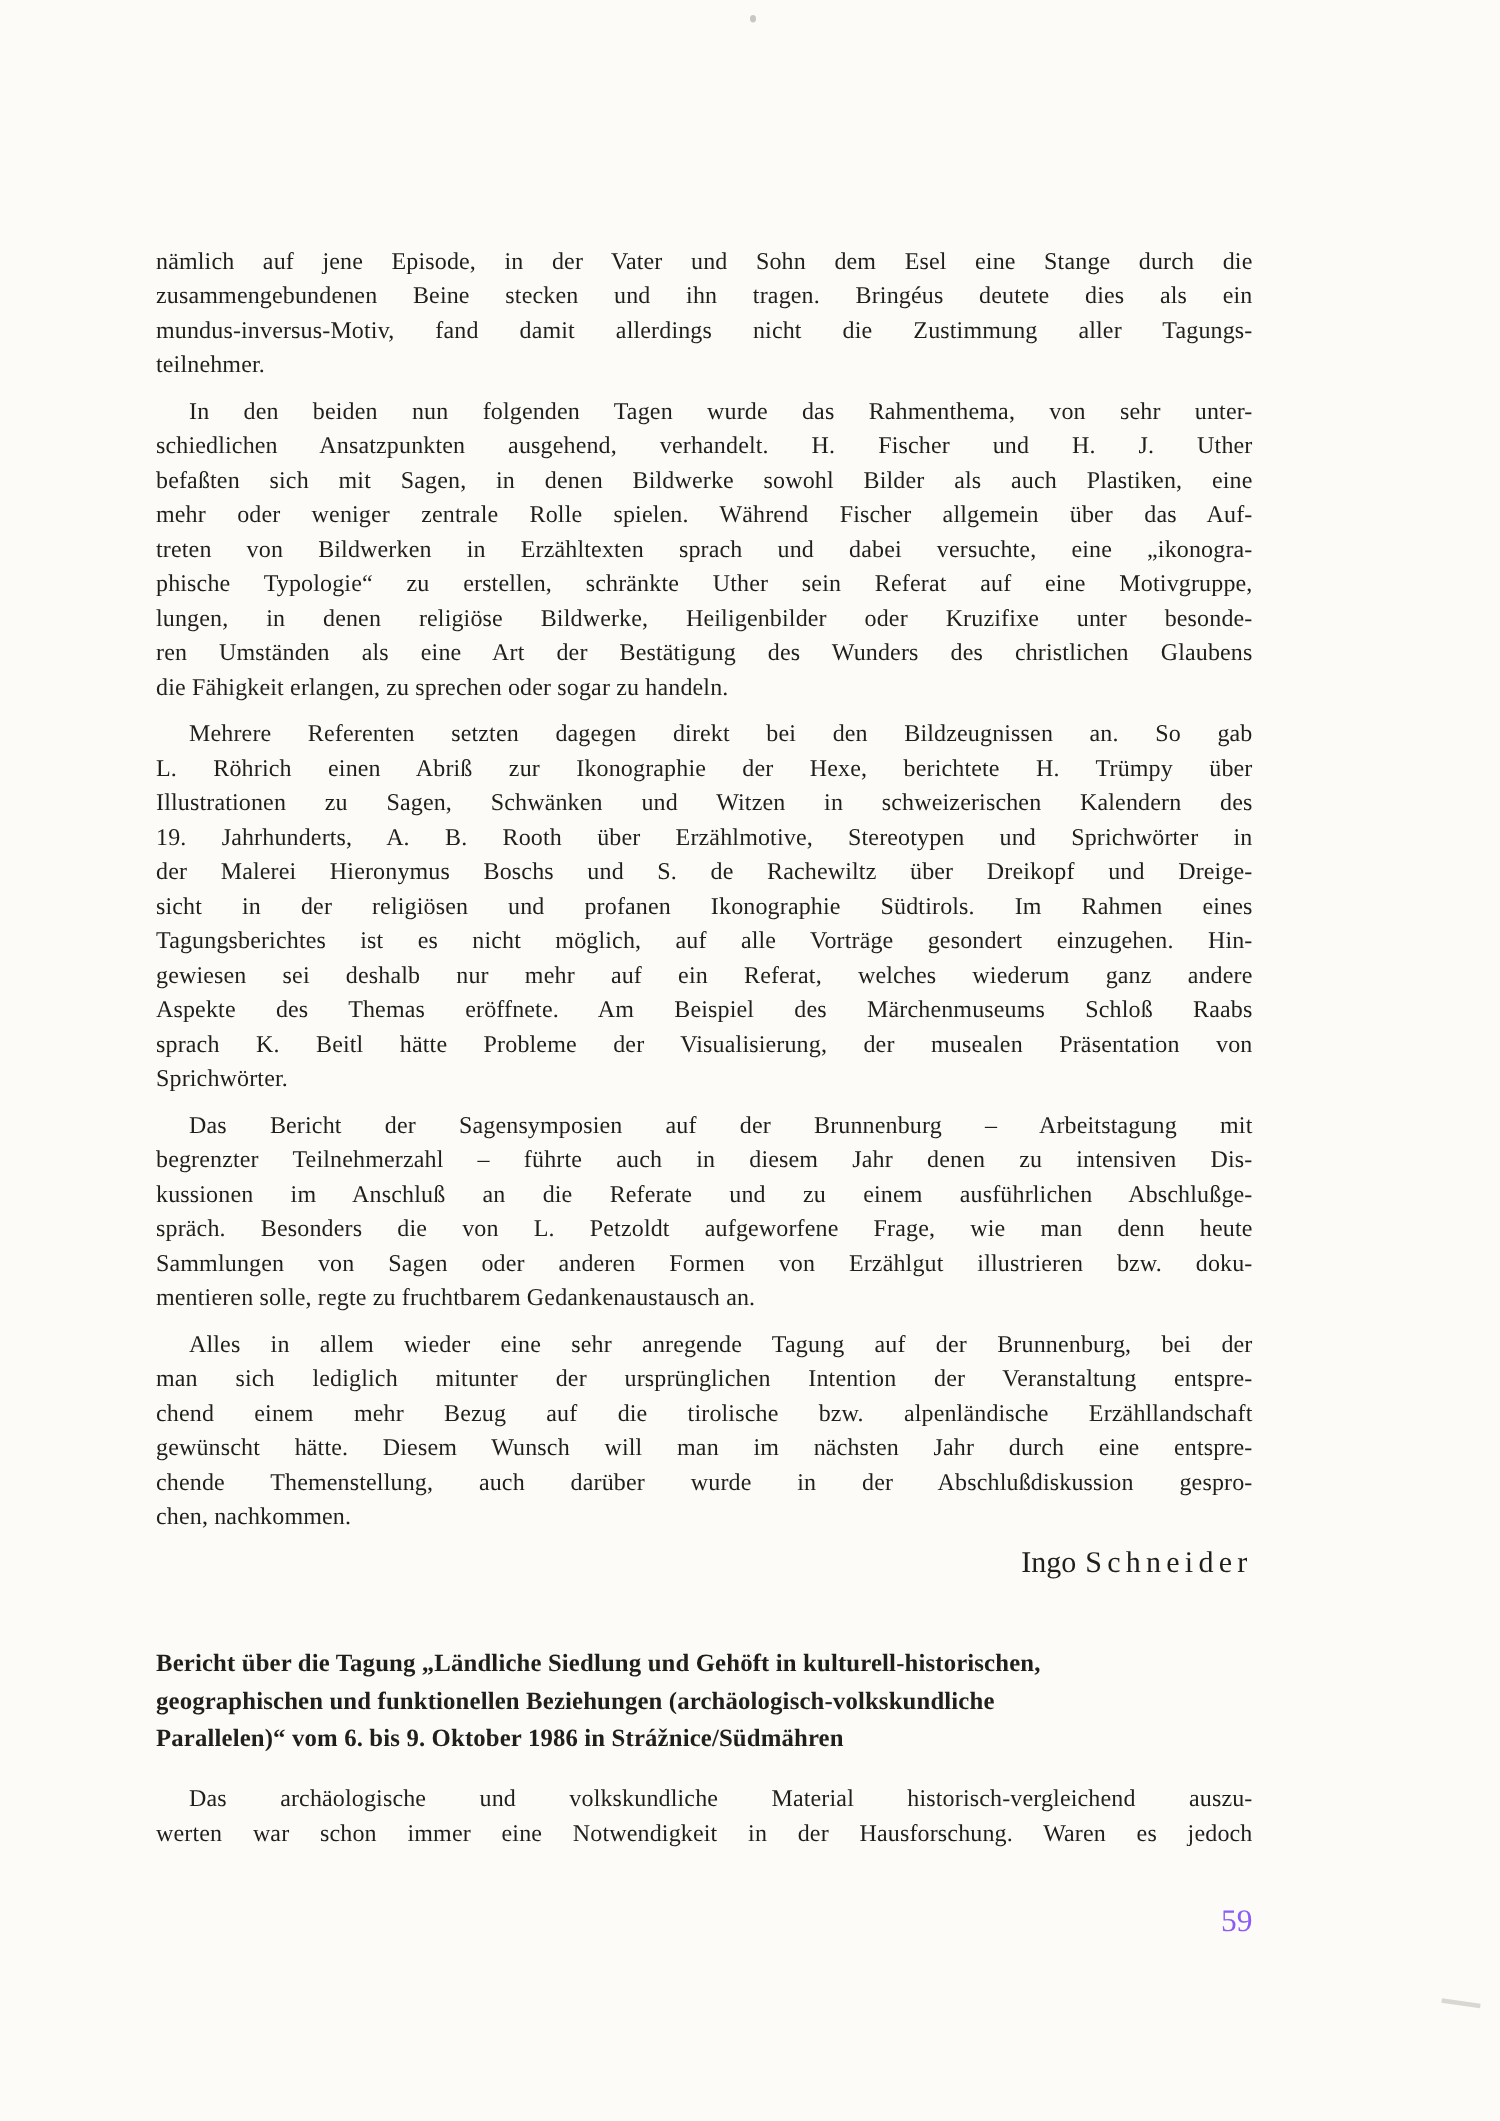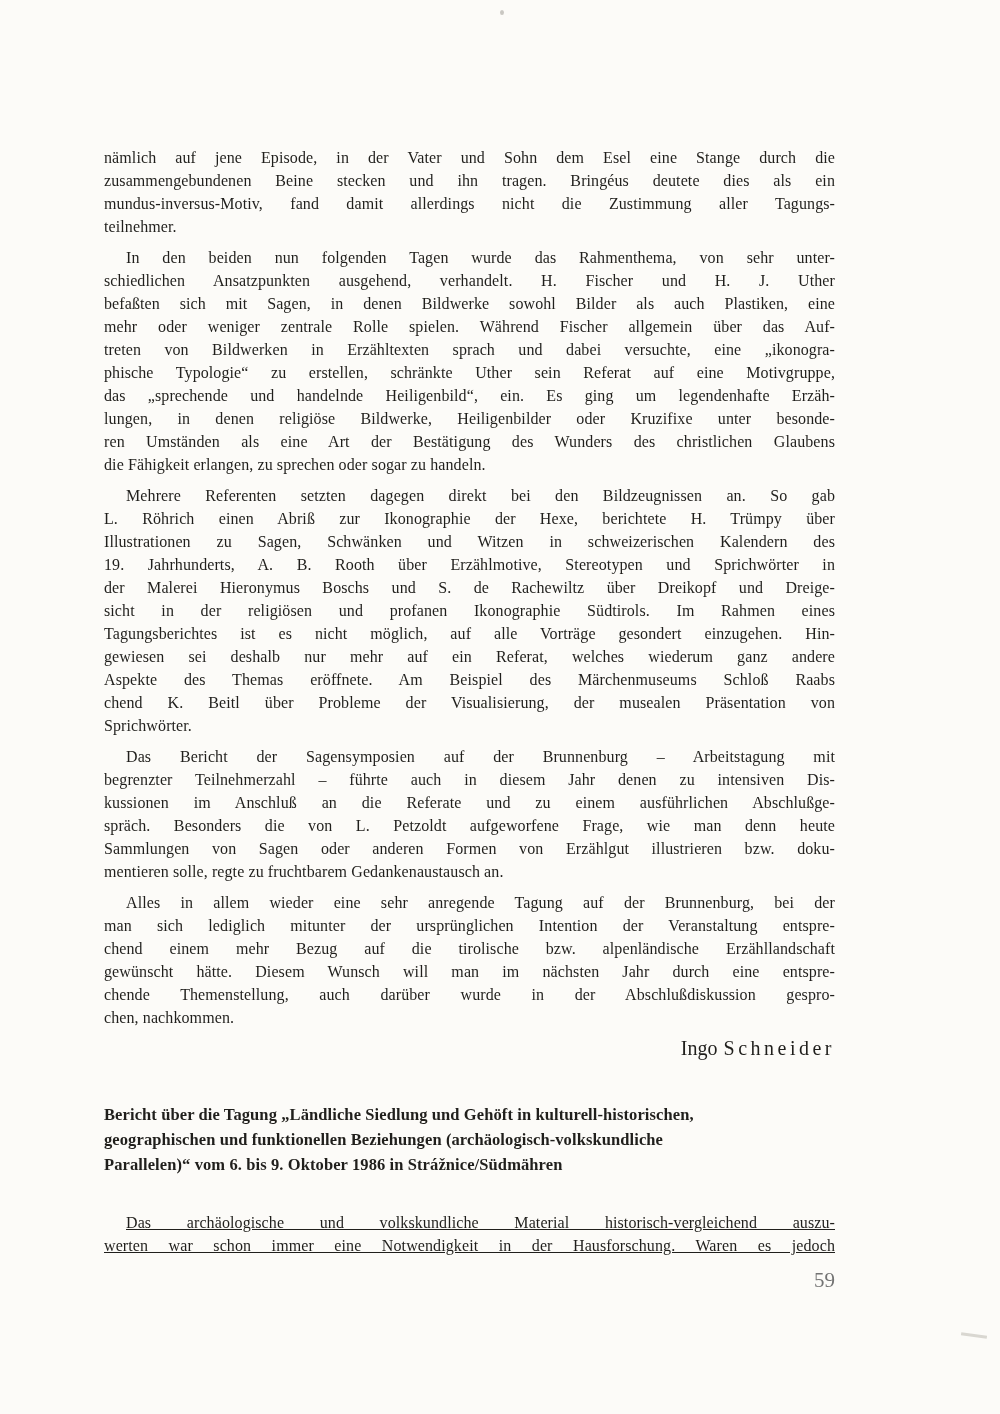--- a/index.html
+++ b/index.html
@@ -6,21 +6,21 @@
   body {
     width: 1000px;
     height: 1414px;
     position: relative;
     overflow: hidden;
     background: #fcfbf8;
     color: #201f1c;
     font-family: "Liberation Serif", serif;
   }
   .page { position: absolute; inset: 0; }
-  .text-block { position: absolute; left: 104px; top: 146px; width: 731px; }
+  .text-block { position: absolute; left: 104px; top: 163px; width: 731px; }
 
   .para {
     font-size: 16px;
     line-height: 23px;
     margin-bottom: 8px;
     letter-spacing: 0.1px;
   }
   .line { text-align: justify; text-align-last: justify; }
   .line.last { text-align-last: left; }
   .line.indent { text-indent: 22px; }
@@ -34,30 +34,30 @@
   .sig-family { letter-spacing: 3.5px; margin-left: 6px; }
 
   .section-heading {
     margin: 42px 0 0 0;
     font-size: 16.5px;
     font-weight: bold;
     line-height: 25px;
     text-align: left;
     letter-spacing: 0.1px;
   }
-  .lead-para-wrap { margin-top: 34px; text-decoration: underline; }
+  .lead-para-wrap { margin-top: 17px; }
 
   .page-number {
     position: absolute;
     left: 104px;
     width: 731px;
     top: 1268px;
     text-align: right;
     font-size: 21px;
-    color: #737373;
+    color: #8b5cf6;
   }
 
   .artifact-dot {
     position: absolute; left: 500px; top: 10px;
     width: 4px; height: 5px; background: #c9c7c2; border-radius: 50%;
   }
   .artifact-mark {
     position: absolute; left: 961px; top: 1334px;
     width: 26px; height: 3px; background: #d9d7d1; transform: rotate(8deg);
   }
@@ -80,36 +80,35 @@
             <div class="line">mundus-inversus-Motiv, fand damit allerdings nicht die Zustimmung aller Tagungs-</div>
             <div class="line last">teilnehmer.</div>
           </div>
           <div class="para">
             <div class="line indent">In den beiden nun folgenden Tagen wurde das Rahmenthema, von sehr unter-</div>
             <div class="line">schiedlichen Ansatzpunkten ausgehend, verhandelt. H. Fischer und H. J. Uther</div>
             <div class="line">befaßten sich mit Sagen, in denen Bildwerke sowohl Bilder als auch Plastiken, eine</div>
             <div class="line">mehr oder weniger zentrale Rolle spielen. Während Fischer allgemein über das Auf-</div>
             <div class="line">treten von Bildwerken in Erzähltexten sprach und dabei versuchte, eine „ikonogra-</div>
             <div class="line">phische Typologie“ zu erstellen, schränkte Uther sein Referat auf eine Motivgruppe,</div>
-            <div class="line">das „sprechende und handelnde Heiligenbild“, ein. Es ging um legendenhafte Erzäh-</div>
             <div class="line">lungen, in denen religiöse Bildwerke, Heiligenbilder oder Kruzifixe unter besonde-</div>
             <div class="line">ren Umständen als eine Art der Bestätigung des Wunders des christlichen Glaubens</div>
             <div class="line last">die Fähigkeit erlangen, zu sprechen oder sogar zu handeln.</div>
           </div>
           <div class="para">
             <div class="line indent">Mehrere Referenten setzten dagegen direkt bei den Bildzeugnissen an. So gab</div>
             <div class="line">L. Röhrich einen Abriß zur Ikonographie der Hexe, berichtete H. Trümpy über</div>
             <div class="line">Illustrationen zu Sagen, Schwänken und Witzen in schweizerischen Kalendern des</div>
             <div class="line">19. Jahrhunderts, A. B. Rooth über Erzählmotive, Stereotypen und Sprichwörter in</div>
             <div class="line">der Malerei Hieronymus Boschs und S. de Rachewiltz über Dreikopf und Dreige-</div>
             <div class="line">sicht in der religiösen und profanen Ikonographie Südtirols. Im Rahmen eines</div>
             <div class="line">Tagungsberichtes ist es nicht möglich, auf alle Vorträge gesondert einzugehen. Hin-</div>
             <div class="line">gewiesen sei deshalb nur mehr auf ein Referat, welches wiederum ganz andere</div>
             <div class="line">Aspekte des Themas eröffnete. Am Beispiel des Märchenmuseums Schloß Raabs</div>
-            <div class="line">chend K. Beitl über Probleme der Visualisierung, der musealen Präsentation von</div>
+            <div class="line">sprach K. Beitl hätte Probleme der Visualisierung, der musealen Präsentation von</div>
             <div class="line last">Sprichwörter.</div>
           </div>
           <div class="para">
             <div class="line indent">Das Bericht der Sagensymposien auf der Brunnenburg – Arbeitstagung mit</div>
             <div class="line">begrenzter Teilnehmerzahl – führte auch in diesem Jahr denen zu intensiven Dis-</div>
             <div class="line">kussionen im Anschluß an die Referate und zu einem ausführlichen Abschlußge-</div>
             <div class="line">spräch. Besonders die von L. Petzoldt aufgeworfene Frage, wie man denn heute</div>
             <div class="line">Sammlungen von Sagen oder anderen Formen von Erzählgut illustrieren bzw. doku-</div>
             <div class="line last">mentieren solle, regte zu fruchtbarem Gedankenaustausch an.</div>
           </div>

